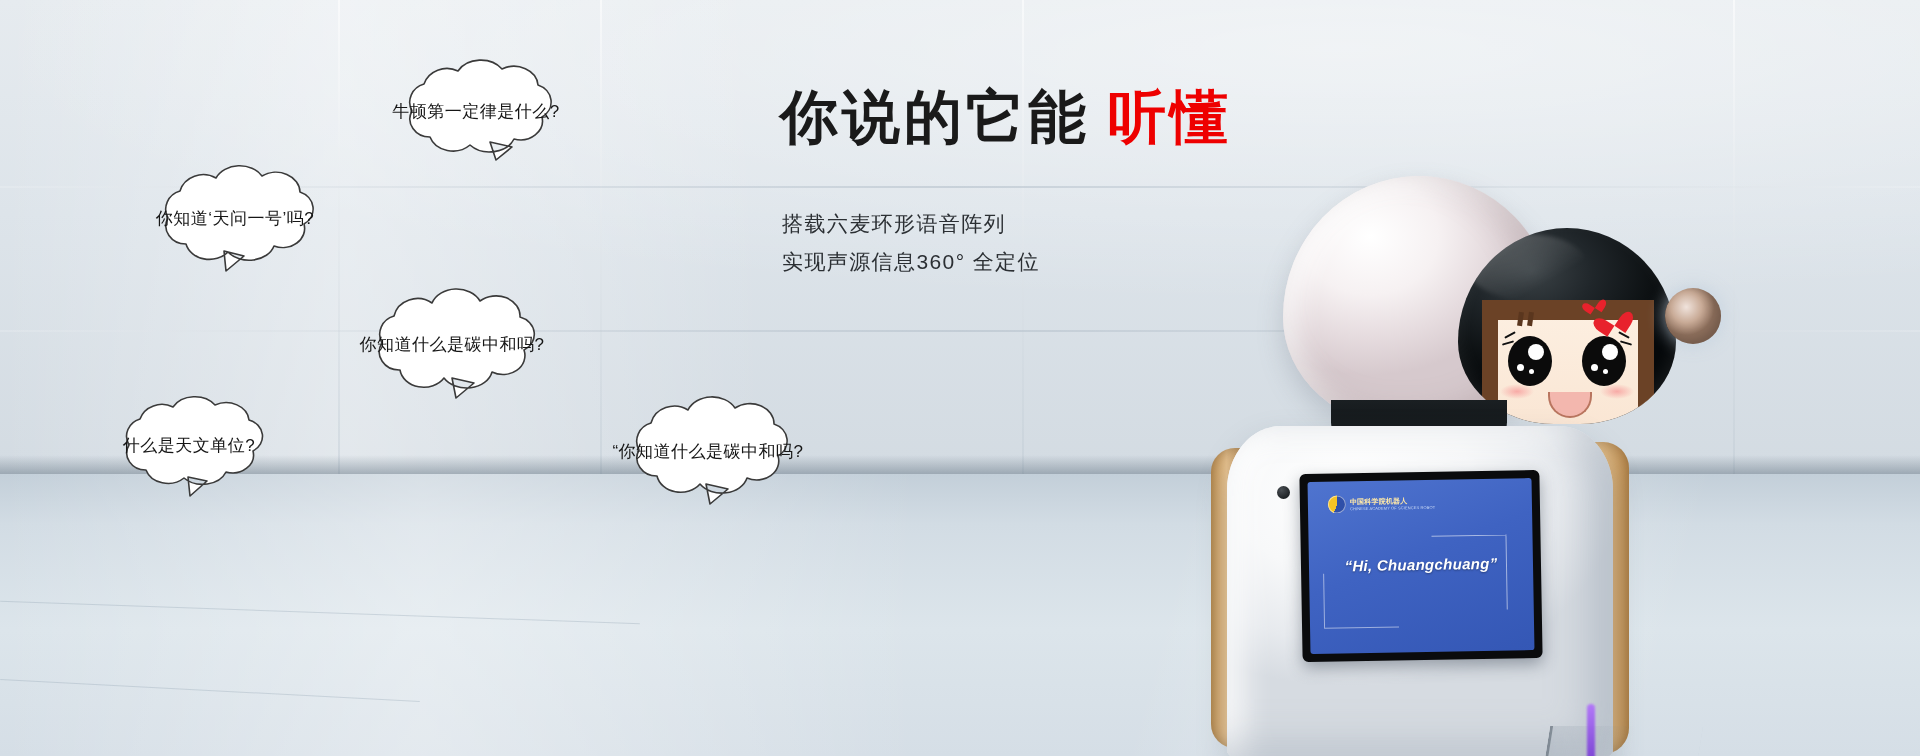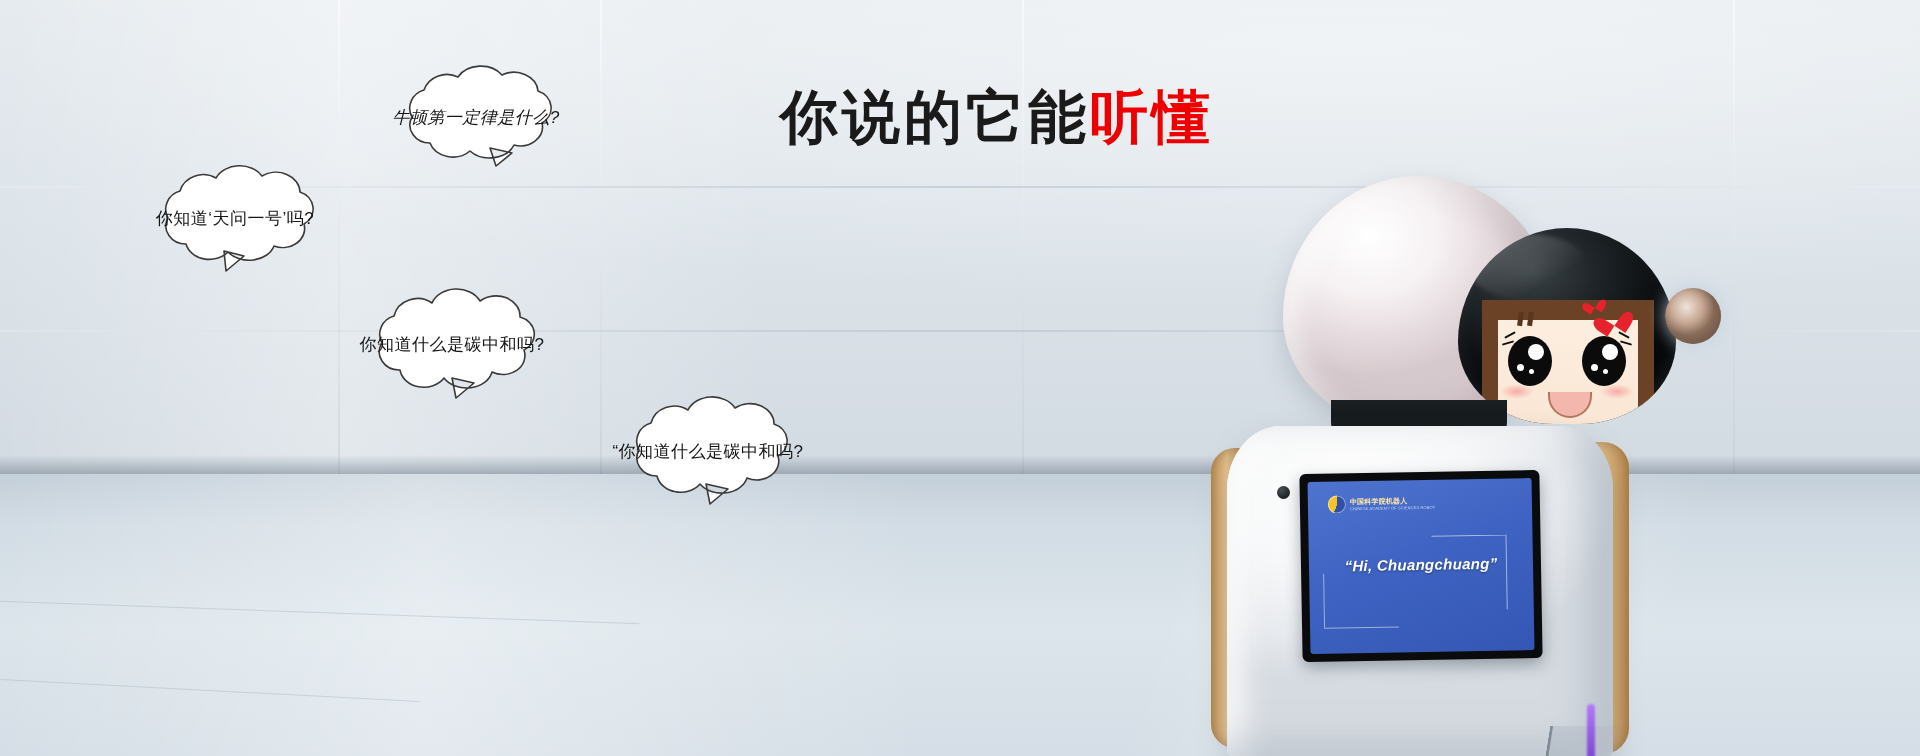--- a/index.html
+++ b/index.html
@@ -39,21 +39,21 @@
       linear-gradient(105deg,rgba(255,255,255,0) 60%,rgba(255,255,255,.28) 72%,rgba(255,255,255,0) 86%);
   }
   .floor-line{position:absolute;height:1px;background:rgba(150,166,180,.35);}
 
   
   .headline{
     position:absolute;left:780px;top:88px;
     font-size:58px;font-weight:bold;letter-spacing:4px;
     color:#1a1a1a;white-space:nowrap;line-height:1;
   }
-  .headline .hl-red{color:#ee0000;}
+  .headline .hl-red{color:#ee0000;margin-left:18px;}
 
   .subs{position:absolute;left:782px;top:205px;}
   .sub-line{
     font-size:21px;color:#2b2f33;letter-spacing:1.4px;
     line-height:38px;white-space:nowrap;
   }
 
   
   .bubble{position:absolute;}
   .bubble svg{display:block;overflow:visible;}
@@ -206,23 +206,25 @@
   <div class="wall-shadow"></div>
   <div class="floor"></div>
   <div class="floor-line" style="left:0;top:612px;width:640px;transform:rotate(2deg);"></div>
   <div class="floor-line" style="left:0;top:690px;width:420px;transform:rotate(3deg);"></div>
 
   <div class="headline">
     <span>你说的它能</span><span class="hl-red">听懂</span>
   </div>
 
   <div class="subs">
-  </div>
-
-  <div class="bubble" style="left:378px;top:62px;width:196px;height:110px;font-style:italic;">
+    <div class="sub-line">搭载六麦环形语音阵列</div>
+    <div class="sub-line">实现声源信息360° 全定位</div>
+  </div>
+
+  <div class="bubble" style="left:378px;top:56px;width:196px;height:110px;">
     <svg viewBox="0 0 196 110" width="196" height="110">
       <path d="M46,28 a24,22 0 0 1 34,-13 a26,21 0 0 1 44,-2 a24,20 0 0 1 36,16 a20,18 0 0 1 4,32 a22,19 0 0 1 -28,22 a26,20 0 0 1 -44,6 a24,20 0 0 1 -40,-8 a20,18 0 0 1 -18,-26 a20,19 0 0 1 12,-27 z
                M112,86 l6,18 l16,-13 z" fill="#ffffff" stroke="#3a3a3a" stroke-width="1.6" stroke-linejoin="round"></path>
     </svg>
     <div class="btxt">牛顿第一定律是什么?</div>
   </div>
 
   <div class="bubble" style="left:344px;top:288px;width:216px;height:112px;">
     <svg viewBox="0 0 216 112" width="216" height="112">
       <path d="M50,28 a24,22 0 0 1 38,-13 a26,21 0 0 1 48,-2 a24,20 0 0 1 40,16 a20,18 0 0 1 4,33 a22,19 0 0 1 -32,22 a26,20 0 0 1 -48,6 a24,20 0 0 1 -44,-8 a20,18 0 0 1 -18,-27 a20,19 0 0 1 12,-27 z
@@ -232,20 +234,27 @@
   </div>
 
   <div class="bubble" style="left:132px;top:163px;width:206px;height:110px;">
     <svg viewBox="0 0 206 110" width="206" height="110">
       <path d="M48,28 a24,22 0 0 1 36,-13 a26,21 0 0 1 46,-2 a24,20 0 0 1 38,16 a20,18 0 0 1 4,32 a22,19 0 0 1 -30,22 a26,20 0 0 1 -46,6 a24,20 0 0 1 -42,-8 a20,18 0 0 1 -18,-26 a20,19 0 0 1 12,-27 z
                M92,88 l2,20 l18,-15 z" fill="#ffffff" stroke="#3a3a3a" stroke-width="1.6" stroke-linejoin="round"></path>
     </svg>
     <div class="btxt">你知道‘天问一号’吗?</div>
   </div>
 
+  <div class="bubble" style="left:96px;top:393px;width:186px;height:104px;">
+    <svg viewBox="0 0 186 104" width="186" height="104">
+      <path d="M44,26 a23,21 0 0 1 33,-12 a25,20 0 0 1 42,-2 a23,19 0 0 1 34,15 a19,17 0 0 1 4,31 a21,18 0 0 1 -27,21 a25,19 0 0 1 -42,6 a23,19 0 0 1 -38,-8 a19,17 0 0 1 -17,-25 a19,18 0 0 1 11,-26 z
+               M92,84 l2,19 l17,-15 z" fill="#ffffff" stroke="#3a3a3a" stroke-width="1.6" stroke-linejoin="round"></path>
+    </svg>
+    <div class="btxt">什么是天文单位?</div>
+  </div>
 
   <div class="bubble" style="left:602px;top:396px;width:212px;height:110px;">
     <svg viewBox="0 0 212 110" width="212" height="110">
       <path d="M49,27 a24,22 0 0 1 37,-13 a26,21 0 0 1 47,-2 a24,20 0 0 1 39,16 a20,18 0 0 1 4,32 a22,19 0 0 1 -31,22 a26,20 0 0 1 -47,6 a24,20 0 0 1 -43,-8 a20,18 0 0 1 -18,-26 a20,19 0 0 1 12,-27 z
                M104,88 l4,20 l18,-15 z" fill="#ffffff" stroke="#3a3a3a" stroke-width="1.6" stroke-linejoin="round"></path>
     </svg>
     <div class="btxt">“你知道什么是碳中和吗?</div>
   </div>
 
   <div class="robot">

